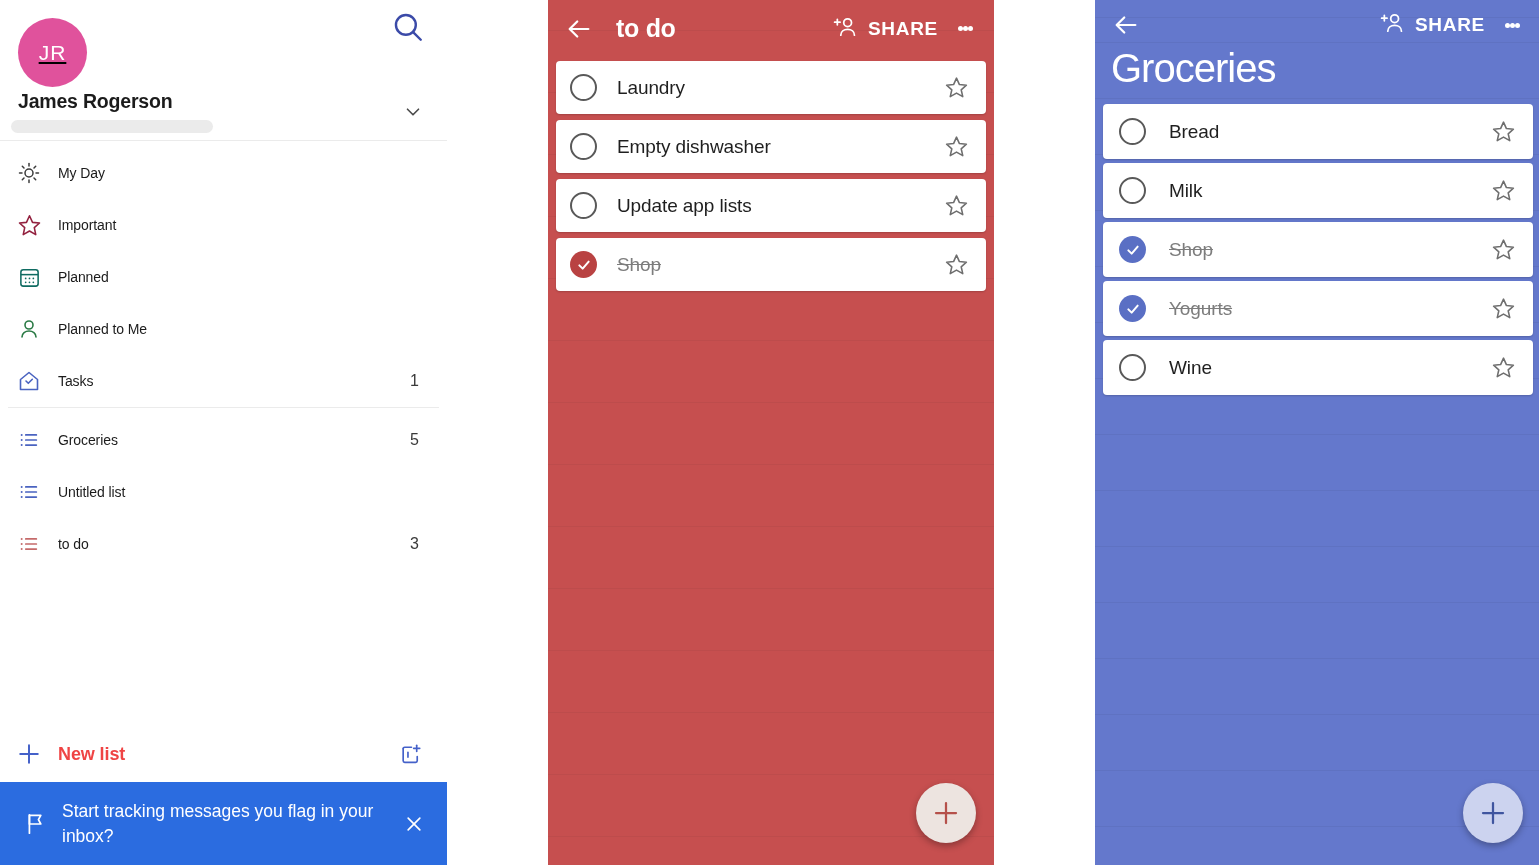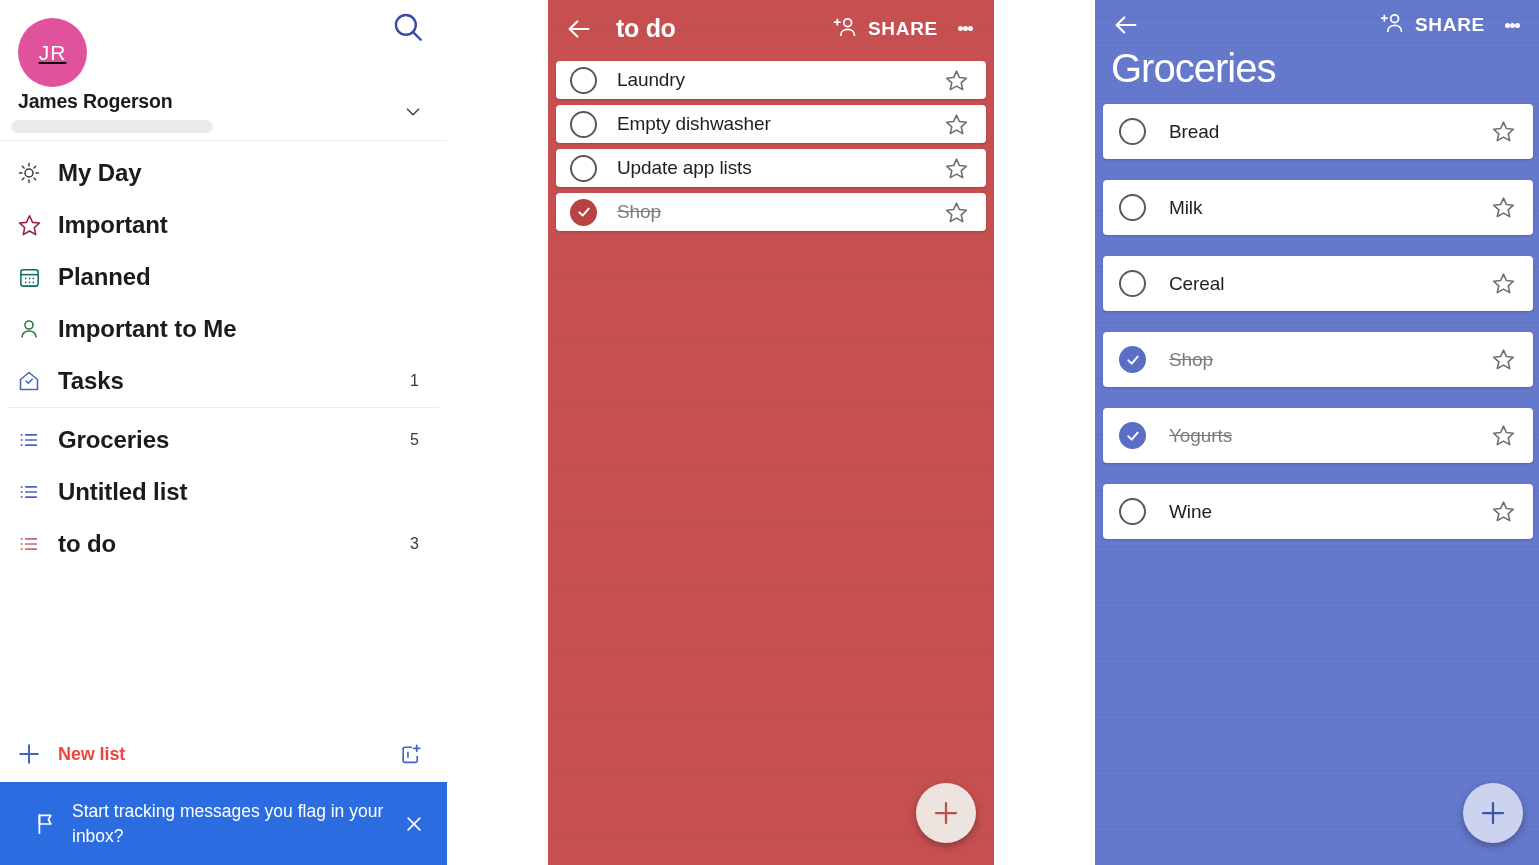--- a/index.html
+++ b/index.html
@@ -46,36 +46,36 @@
   .nav { padding-top:6px; }
   .nav-item {
     height:52px; display:flex; align-items:center; padding:0 28px 0 14px;
     cursor:pointer; position:relative;
   }
   .nav-item .ico {
     width:30px; height:30px; flex:0 0 30px;
     display:flex; align-items:center; justify-content:center; margin-right:14px;
   }
   .nav-item .lbl {
-    font-size:24px; font-weight:bold; color:#1b1b1b; letter-spacing:-0.1px; flex:1;
+    font-size:14px; font-weight:normal; color:#1b1b1b; letter-spacing:-0.1px; flex:1;
   }
   .nav-item .cnt { font-size:16px; color:#3a3a3a; font-weight:400; }
 
   .sb-spacer { flex:1; }
 
   .newlist {
     height:56px; display:flex; align-items:center; padding:0 22px 0 14px; cursor:pointer;
   }
   .newlist .plus { width:30px; height:30px; margin-right:14px; display:flex; align-items:center; justify-content:center; }
   .newlist .lbl { font-size:18px; font-weight:bold; color:#ef4444; flex:1; letter-spacing:-0.1px;}
   .newlist .grp { width:28px; height:28px; display:flex; align-items:center; justify-content:center; }
 
   .banner {
     background:#2b6ce0; min-height:83px; display:flex; align-items:center;
-    padding:10px 14px 10px 30px; color:#fff;
+    padding:10px 14px 10px 20px; color:#fff;
   }
   .banner .flag { width:34px; flex:0 0 34px; display:flex; align-items:center; justify-content:center; margin-right:8px;}
   .banner .txt { flex:1; font-size:17.5px; line-height:1.38; padding-right:10px;}
   .banner .x { width:38px; flex:0 0 38px; display:flex; align-items:center; justify-content:center; cursor:pointer; }
 
   
   .gap { flex:0 0 101px; background:#ffffff; }
   .gap2 { flex:0 0 101px; background:#ffffff; }
 
   .panel {
@@ -114,26 +114,26 @@
   .head-actions { display:flex; align-items:center; gap:4px; }
   .share-btn { display:flex; align-items:center; gap:9px; cursor:pointer; padding:4px 6px; }
   .share-btn .sl { font-size:19px; font-weight:bold; color:#fff; letter-spacing:0.7px; }
   .kebab { width:34px; height:34px; display:flex; align-items:center; justify-content:center; cursor:pointer; }
   .kebab i { display:block; width:5px; height:5px; border-radius:50%; background:#fff; margin:2px 0; }
 
   
   .tasks { position:relative; z-index:2; padding:4px 8px 0 8px; }
   .panel.purple .tasks { padding:0 8px 0 8px; }
   .task {
-    background:#ffffff; border-radius:4px; height:38px;
+    background:#ffffff; border-radius:4px; height:53px;
     display:flex; align-items:center; padding:0 14px 0 14px;
     margin-bottom:6px; cursor:pointer;
     box-shadow:0 1px 2px rgba(0,0,0,0.18);
   }
-  .panel.purple .task { height:55px; margin-bottom:21px; padding-left:16px; }
+  .panel.purple .task { height:55px; margin-bottom:4px; padding-left:16px; }
   .cbx {
     width:27px; height:27px; border-radius:50%; border:2px solid #595959;
     flex:0 0 27px; margin-right:20px; display:flex; align-items:center; justify-content:center;
     background:transparent;
   }
   .panel.purple .cbx { margin-right:23px; }
   .cbx.done { border:none; }
   .panel.red .cbx.done { background:#b94242; }
   .panel.purple .cbx.done { background:#5a6fc4; }
   .cbx.done svg { display:block; }
@@ -219,21 +219,21 @@
         <span class="lbl">Planned</span>
         <span class="cnt"></span>
       </div>
       <div class="nav-item">
         <span class="ico">
           <svg width="24" height="24" viewBox="0 0 24 24" fill="none" stroke="#2a7a45" stroke-width="1.6" stroke-linecap="round">
             <circle cx="12" cy="8" r="4"></circle>
             <path d="M5 20c0-3.6 3.2-6 7-6s7 2.4 7 6"></path>
           </svg>
         </span>
-        <span class="lbl">Important to Me</span>
+        <span class="lbl">Planned to Me</span>
         <span class="cnt"></span>
       </div>
       <div class="nav-item">
         <span class="ico">
           <svg width="24" height="24" viewBox="0 0 24 24" fill="none" stroke="#4a63c0" stroke-width="1.6" stroke-linejoin="round" stroke-linecap="round">
             <path d="M3.5 10.5 12 3.5l8.5 7v10h-17z"></path>
             <polyline points="9,12 11.3,14.3 15.3,10.3"></polyline>
           </svg>
         </span>
         <span class="lbl">Tasks</span>
@@ -463,31 +463,20 @@
         <span class="cbx">
           
         </span>
         <span class="tname">Milk</span>
         <span class="star">
           <svg width="25" height="25" viewBox="0 0 24 24" fill="none" stroke="#6e6e6e" stroke-width="1.5" stroke-linejoin="round">
             <polygon points="12,3 14.8,9.2 21.5,9.8 16.5,14.2 18,20.8 12,17.4 6,20.8 7.5,14.2 2.5,9.8 9.2,9.2"></polygon>
           </svg>
         </span>
       </div>
-      <div class="task">
-        <span class="cbx">
-          
-        </span>
-        <span class="tname">Cereal</span>
-        <span class="star">
-          <svg width="25" height="25" viewBox="0 0 24 24" fill="none" stroke="#6e6e6e" stroke-width="1.5" stroke-linejoin="round">
-            <polygon points="12,3 14.8,9.2 21.5,9.8 16.5,14.2 18,20.8 12,17.4 6,20.8 7.5,14.2 2.5,9.8 9.2,9.2"></polygon>
-          </svg>
-        </span>
-      </div>
       <div class="task done">
         <span class="cbx done">
           <svg width="16" height="16" viewBox="0 0 24 24" fill="none" stroke="#fff" stroke-width="3" stroke-linecap="round" stroke-linejoin="round">
               <polyline points="5,12.5 10,17.5 19,7"></polyline>
             </svg>
         </span>
         <span class="tname">Shop</span>
         <span class="star">
           <svg width="25" height="25" viewBox="0 0 24 24" fill="none" stroke="#6e6e6e" stroke-width="1.5" stroke-linejoin="round">
             <polygon points="12,3 14.8,9.2 21.5,9.8 16.5,14.2 18,20.8 12,17.4 6,20.8 7.5,14.2 2.5,9.8 9.2,9.2"></polygon>

